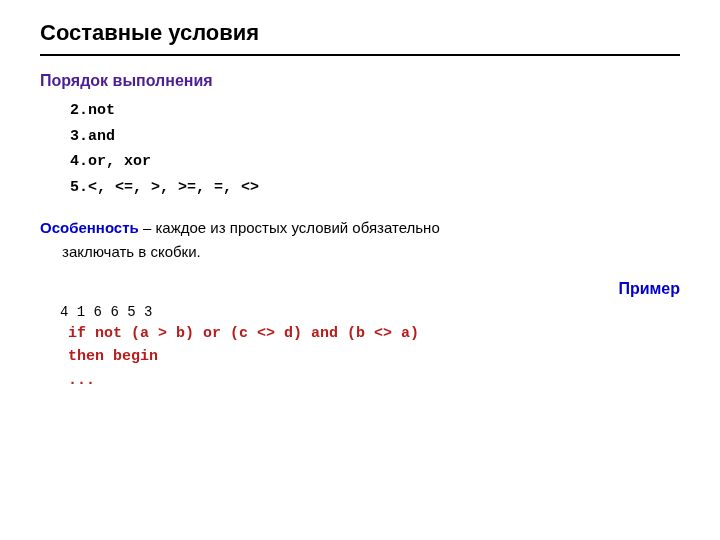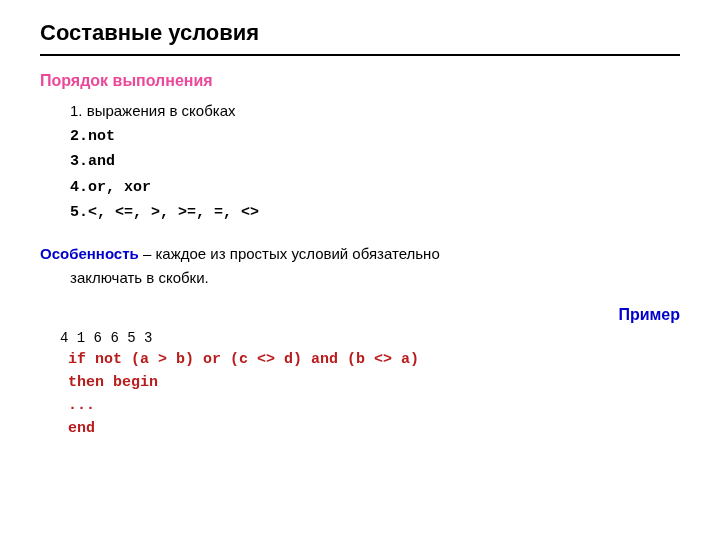--- a/index.html
+++ b/index.html
@@ -27,21 +27,21 @@
       font-weight: bold;
       color: #000000;
       padding-bottom: 8px;
       border-bottom: 2px solid #000000;
       margin-bottom: 16px;
     }
 
     .section-title {
       font-size: 16px;
       font-weight: bold;
-      color: #ec4899;
+      color: #4c1d95;
       margin-bottom: 8px;
     }
 
     .order-list {
       margin-left: 30px;
       margin-bottom: 16px;
     }
 
     .order-item {
       font-size: 15px;
@@ -70,21 +70,21 @@
       color: #0000cc;
       font-weight: bold;
       text-align: right;
     }
 
     .feature-block .feature-text {
       color: #000000;
     }
 
     .feature-indent {
-      margin-left: 30px;
+      margin-left: 22px;
       color: #000000;
       font-size: 15px;
     }
 
     .example-section {
       margin-bottom: 10px;
     }
 
     .example-title {
       font-size: 16px;
@@ -115,36 +115,34 @@
 </head>
 <body>
 
 <div class="page">
 
   <div class="main-title">Составные условия</div>
 
   <div class="section-title">Порядок выполнения</div>
 
   <div class="order-list">
-    <div class="order-item normal">1. выражения в скобках</div>
     <div class="order-item bold-mono">2.not</div>
     <div class="order-item bold-mono">3.and</div>
     <div class="order-item bold-mono">4.or, xor</div>
     <div class="order-item bold-mono">5.&lt;, &lt;=, &gt;, &gt;=, =, &lt;&gt;</div>
   </div>
 
   <div class="feature-block">
     <span class="feature-label">Особенность</span><span class="feature-text"> – каждое из простых условий обязательно</span>
     <div class="feature-indent">заключать в скобки.</div>
   </div>
 
   <div class="example-section">
     <div class="example-title">Пример</div>
 
     <div class="numbers-row">      4        1        6        6        5       3</div>
 
     <div class="code-line">if not (a &gt; b) or (c &lt;&gt; d) and (b &lt;&gt; a)</div>
     <div class="code-line">then begin</div>
     <div class="code-line">   ...</div>
-    <div class="code-line">end</div>
   </div>
 
 </div>
 
 </body></html>

